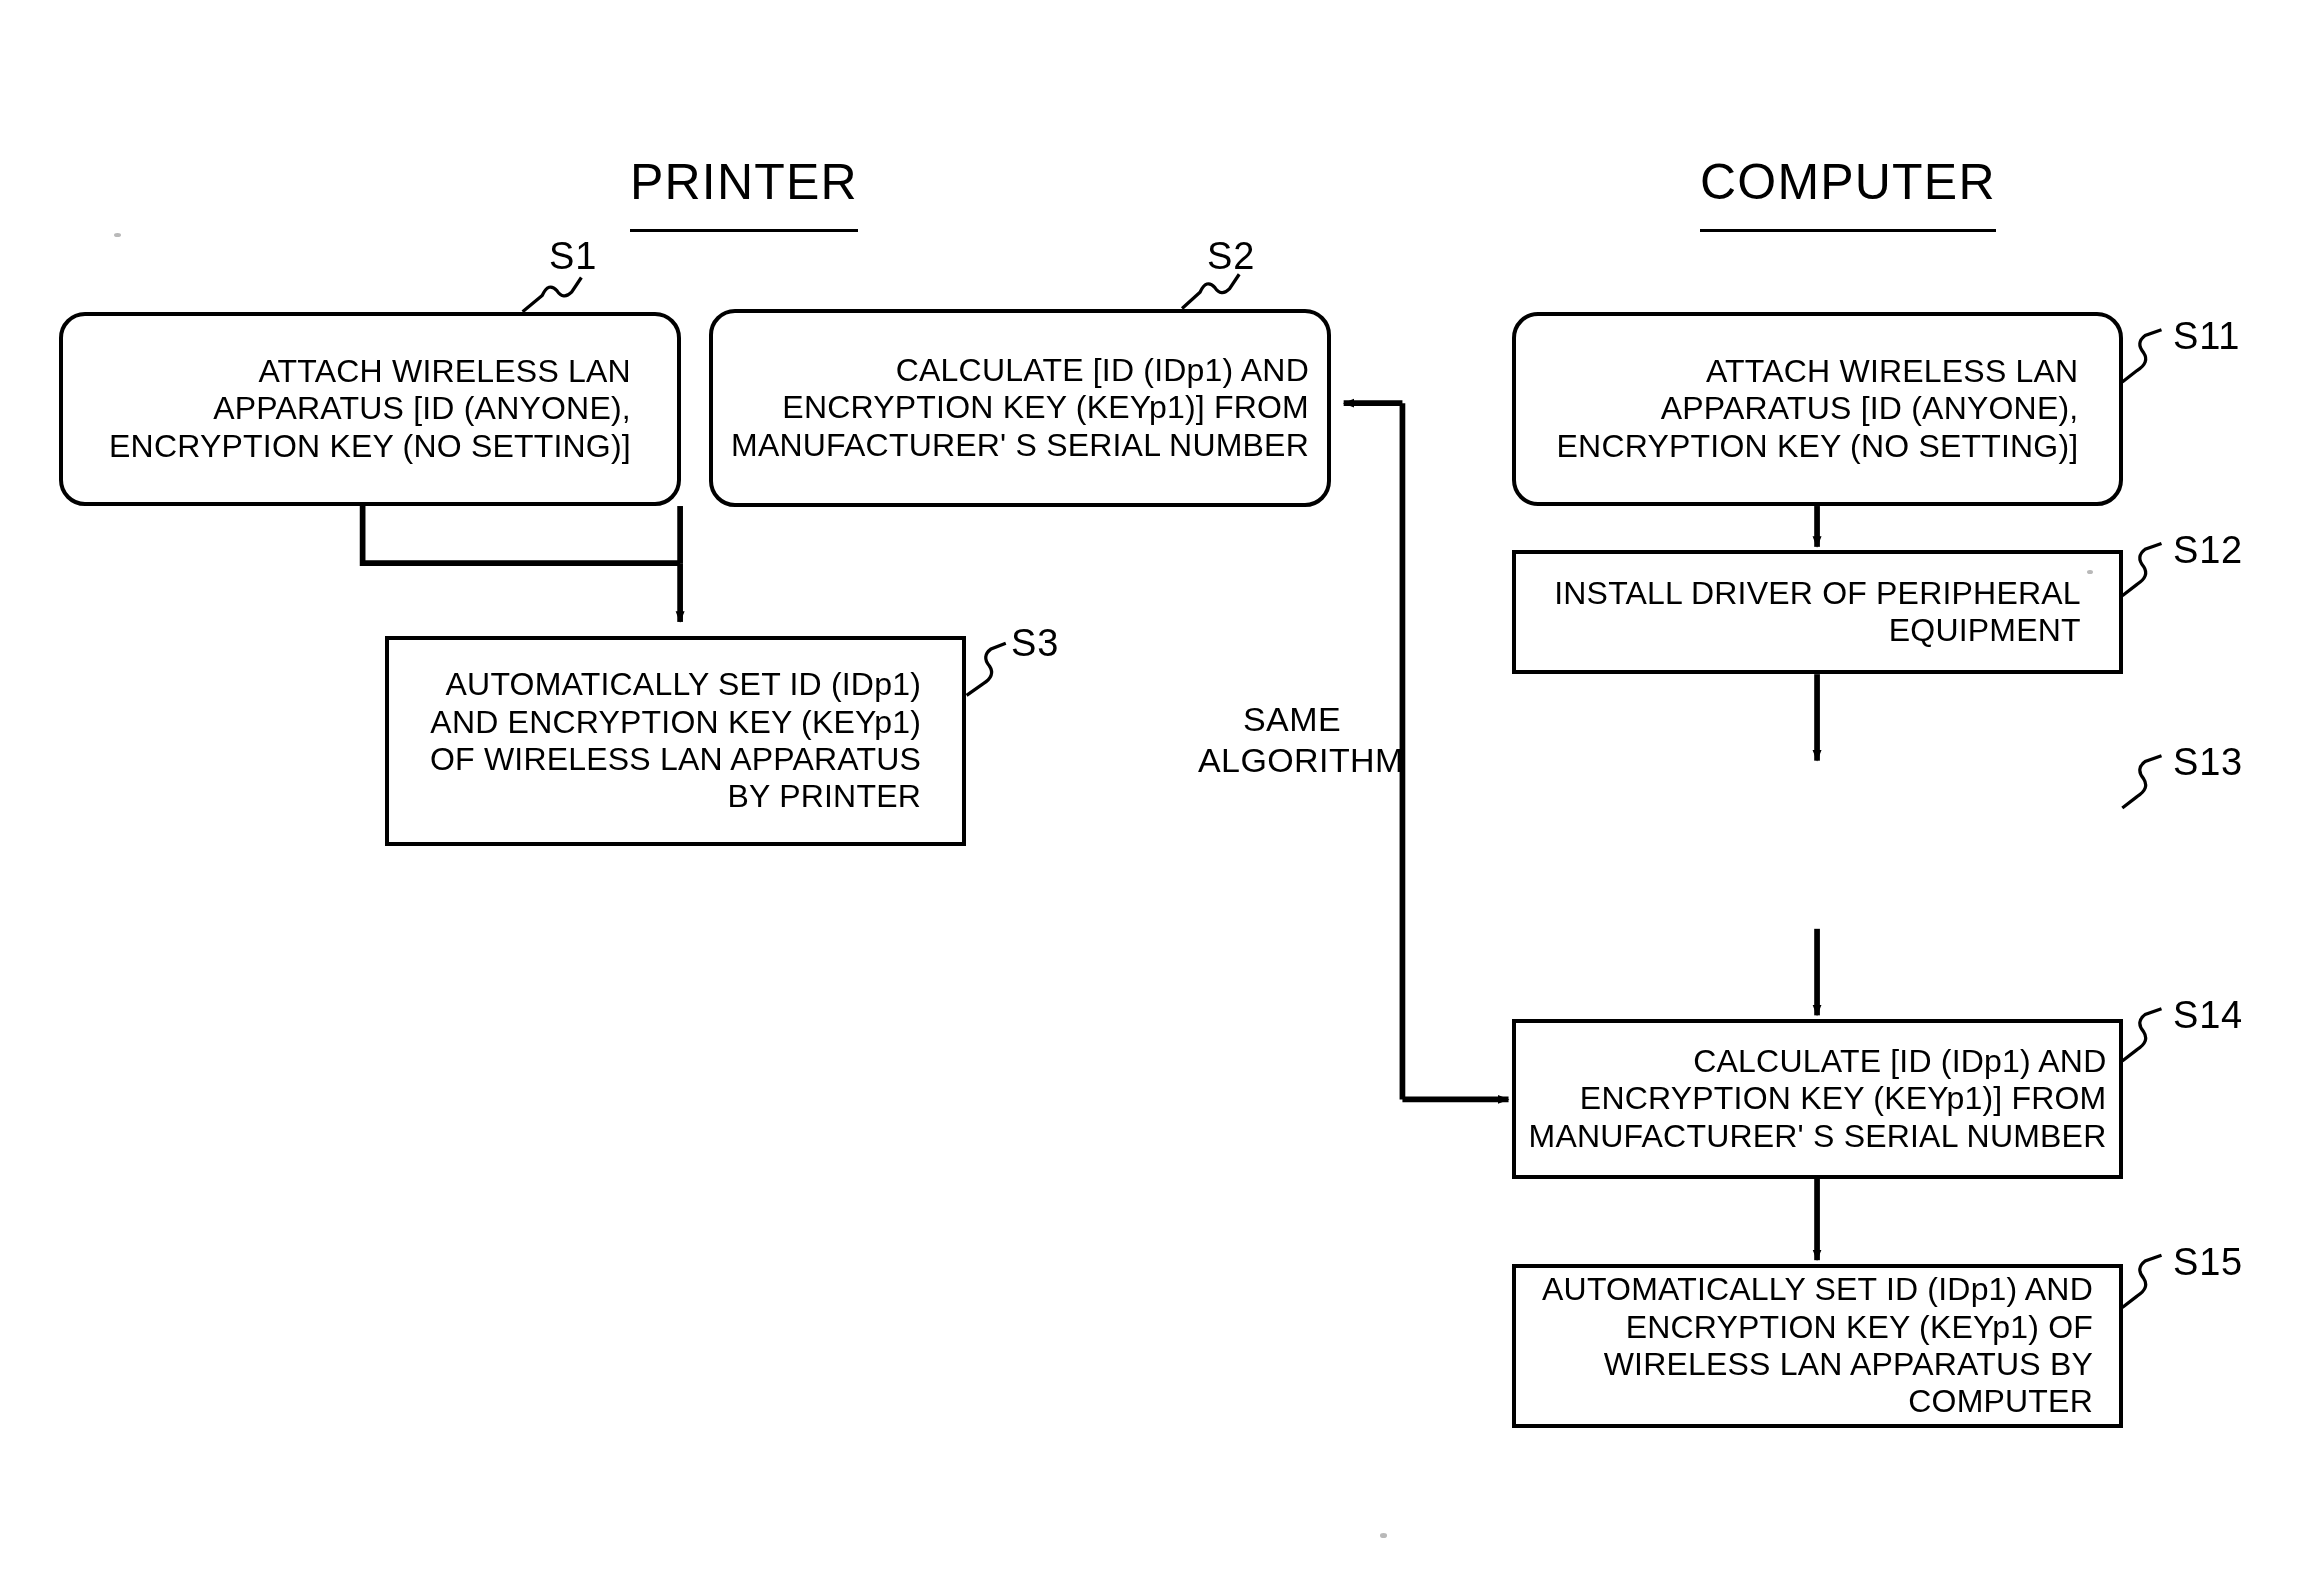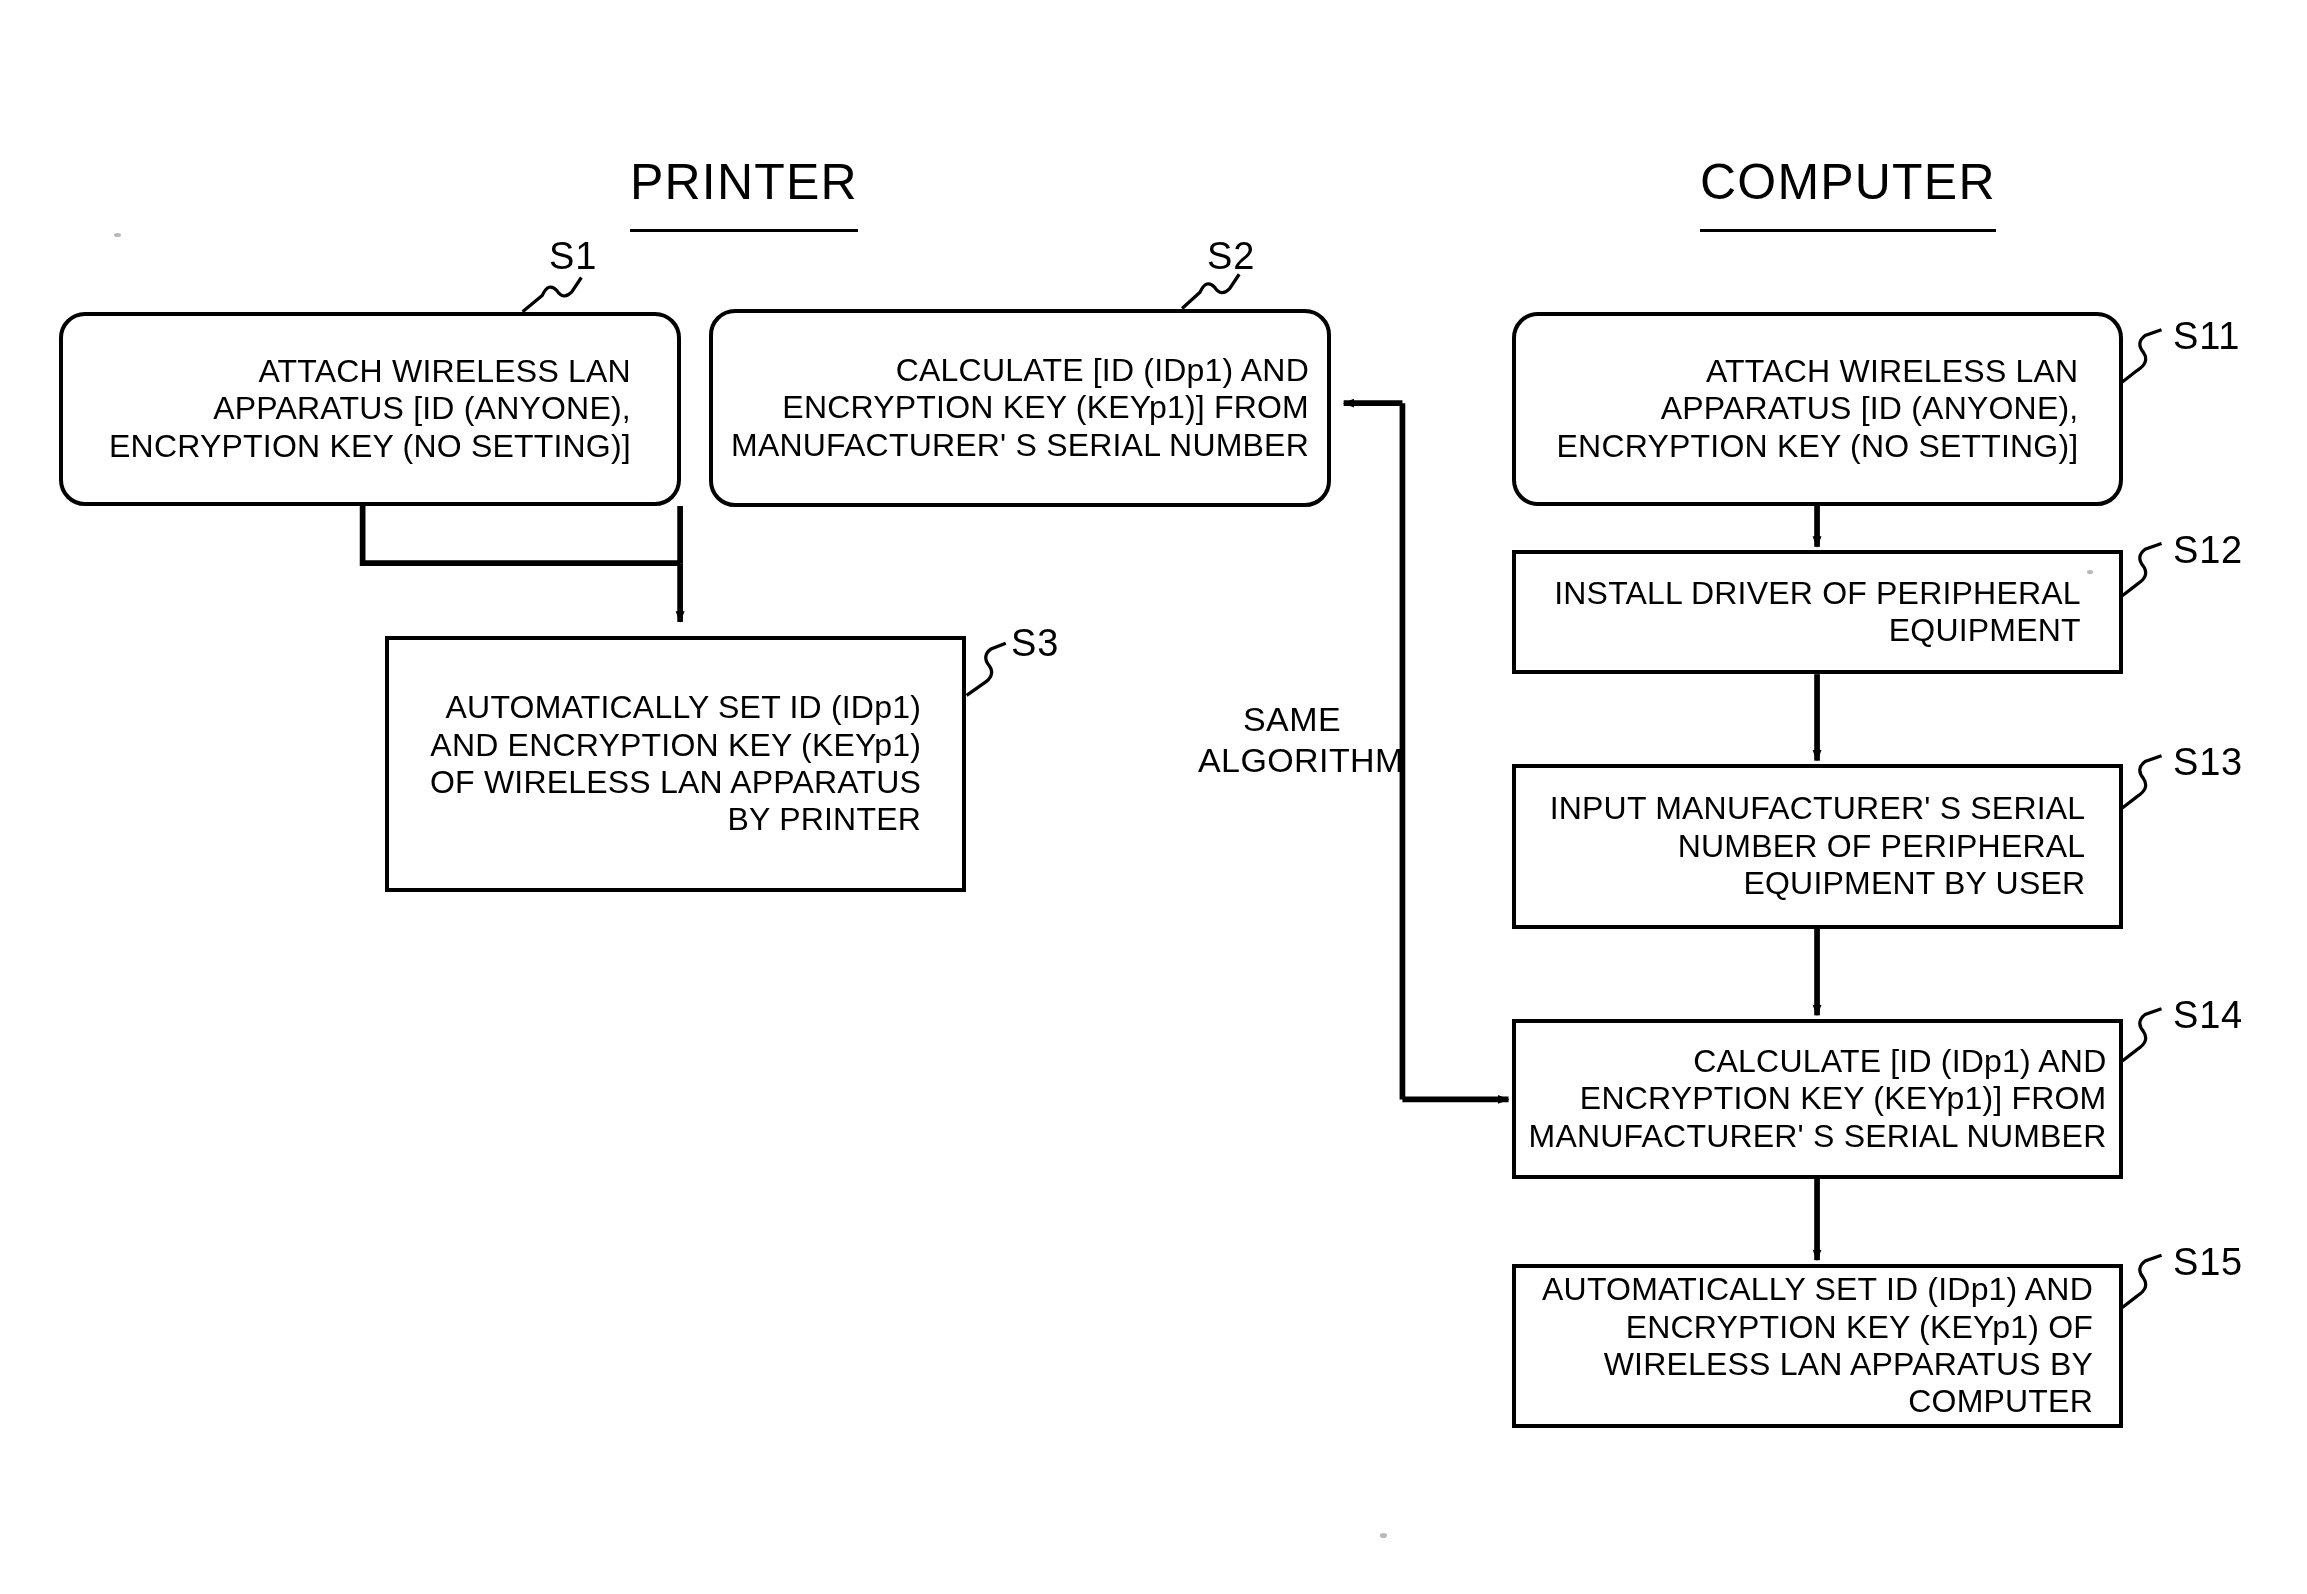--- a/index.html
+++ b/index.html
@@ -56,21 +56,21 @@
     line-height: 1.17;
     letter-spacing: 0.2px;
     padding: 3.3px 6.5px;
     white-space: pre-line;
   }
   .box.rounded { border-radius: 26px; }
 
   
   #box-s1 { left: 59px;  top: 312px;  width: 622px; height: 194px; }
   #box-s2 { left: 709px; top: 309px;  width: 622px; height: 198px; }
-  #box-s3 { left: 385px; top: 636px;  width: 581px; height: 256px; }
+  #box-s3 { left: 385px; top: 636px;  width: 581px; height: 210px; }
 
   
   #box-s11 { left: 1512px; top: 312px;  width: 611px; height: 194px; }
   #box-s12 { left: 1512px; top: 550px;  width: 611px; height: 124px; }
   #box-s13 { left: 1512px; top: 764px;  width: 611px; height: 165px; }
   #box-s14 { left: 1512px; top: 1019px; width: 611px; height: 160px; }
   #box-s15 { left: 1512px; top: 1264px; width: 611px; height: 164px; }
 
   
   .step-label {
@@ -199,23 +199,20 @@
 OF WIRELESS LAN APPARATUS
 BY PRINTER</div>
 
   <div class="box rounded" id="box-s11">ATTACH WIRELESS LAN
 APPARATUS [ID (ANYONE),
 ENCRYPTION KEY (NO SETTING)]</div>
 
   <div class="box" id="box-s12">INSTALL DRIVER OF PERIPHERAL
 EQUIPMENT</div>
 
-  <div class="box" id="box-s13">INPUT MANUFACTURER' S SERIAL
-NUMBER OF PERIPHERAL
-EQUIPMENT BY USER</div>
 
   <div class="box" id="box-s14">CALCULATE [ID (IDp1) AND
 ENCRYPTION KEY (KEYp1)] FROM
 MANUFACTURER' S SERIAL NUMBER</div>
 
   <div class="box" id="box-s15">AUTOMATICALLY SET ID (IDp1) AND
 ENCRYPTION KEY (KEYp1) OF
 WIRELESS LAN  APPARATUS BY
 COMPUTER</div>
 

